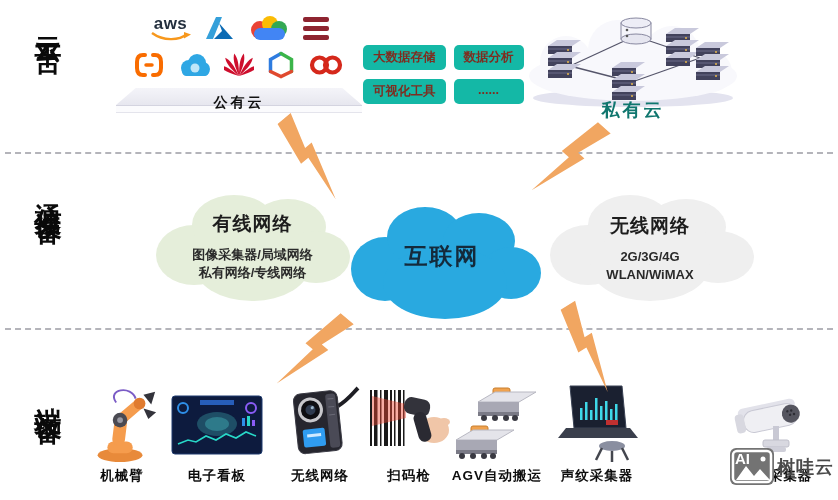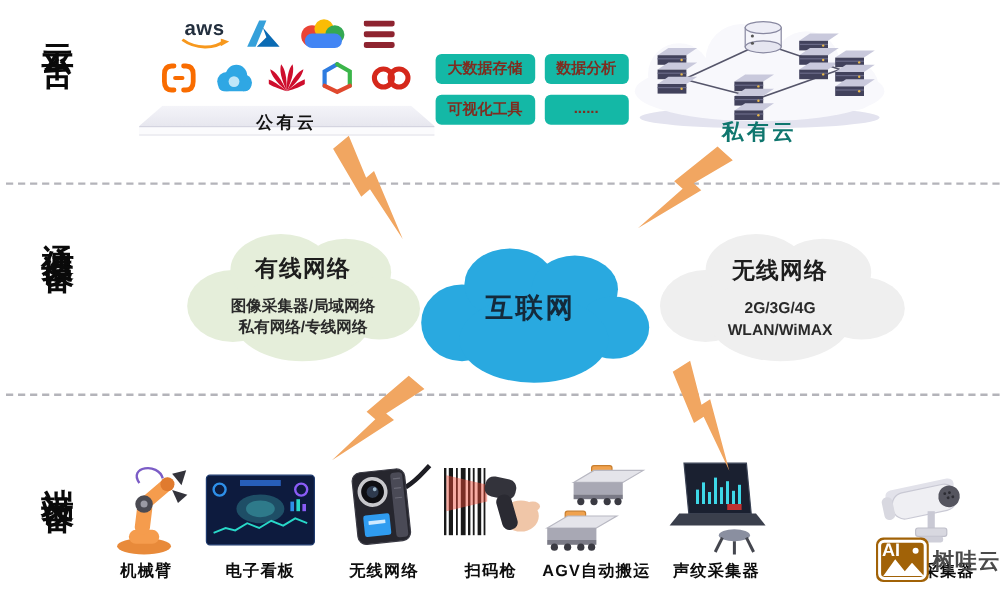--- a/index.html
+++ b/index.html
@@ -52,21 +52,21 @@
   
   .bolt { position:absolute; width:38px; height:96px; z-index:6; }
 
   
   .device { position:absolute; top:380px; width:96px; text-align:center; }
   .dev-icon { height:84px; display:flex; align-items:flex-end; justify-content:center; }
   .dev-label { margin-top:3px; font-weight:bold; font-size:13.5px; color:#0d0d0d; letter-spacing:1px; }
 
   
   .watermark { position:absolute; left:730px; top:448px; z-index:40; display:flex; align-items:center; gap:3px; }
-  .wm-logo { position:relative; width:44px; height:37px; background:#a16207; border-radius:6px; overflow:hidden; }
+  .wm-logo { position:relative; width:44px; height:37px; background:#737373; border-radius:6px; overflow:hidden; }
   .wm-ai { position:absolute; left:5px; top:2px; color:#fff; font-weight:bold; font-size:15px; }
   .wm-text { font-weight:bold; font-size:18px; color:#4A4A4A; letter-spacing:1px; }
 </style>
 </head>
 <body>
 
 <div class="stage">
 
   <div class="side-label" style="top:16px">云平台</div>
   <div class="side-label" style="top:181px">通信设备</div>

